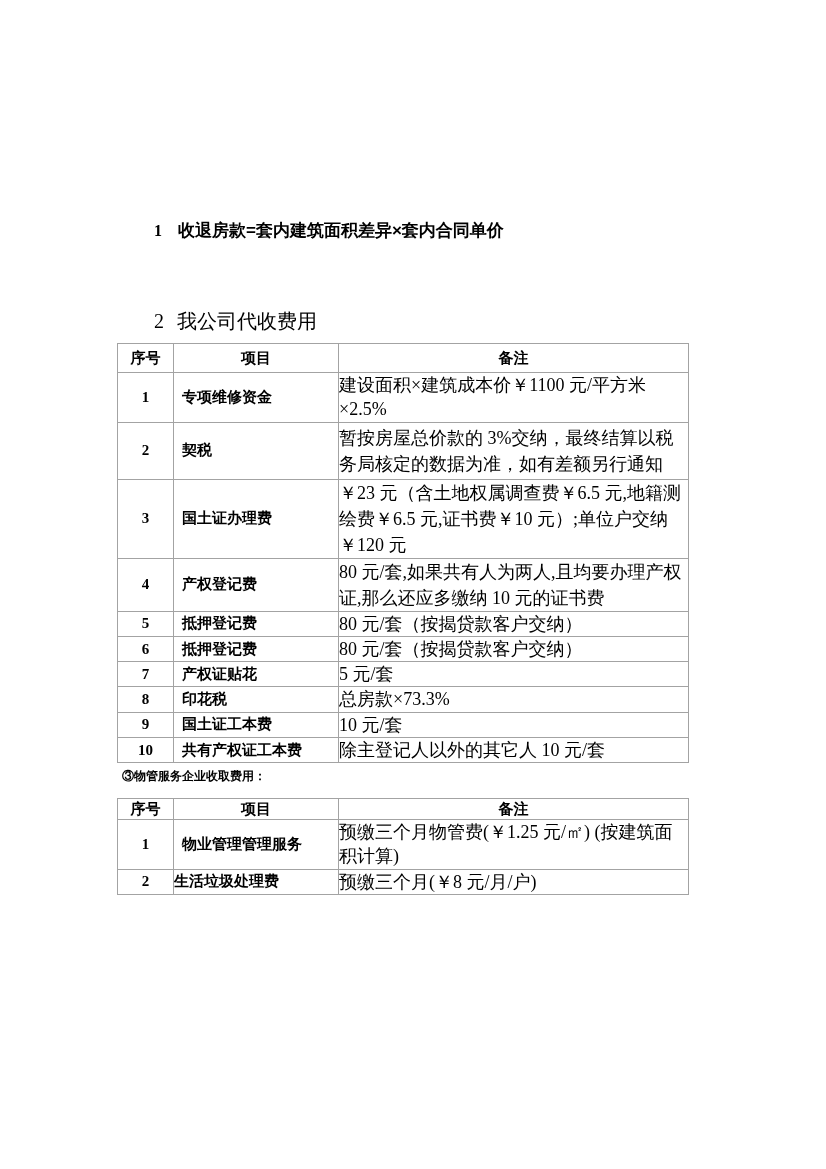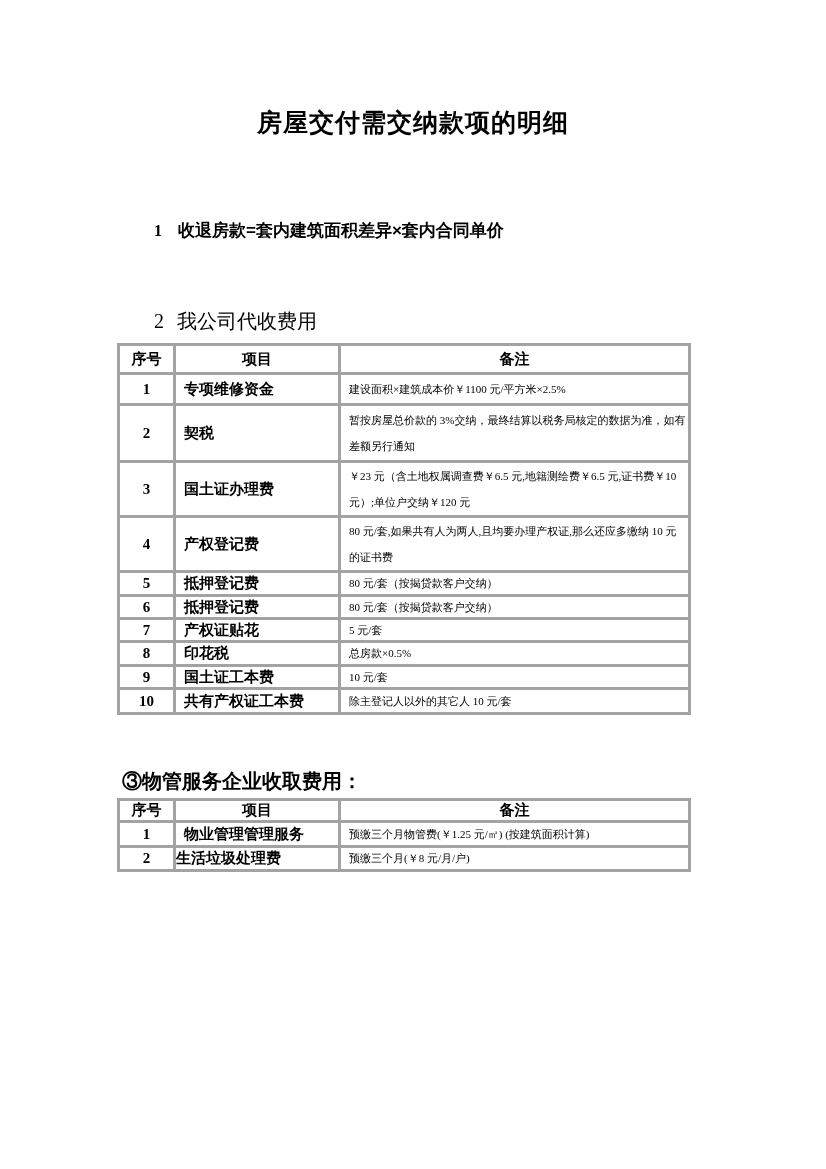--- a/index.html
+++ b/index.html
@@ -50,37 +50,37 @@
     top: 308px; left: 154px;
     font-size: 20px;
     white-space: nowrap;
   }
   .sec2 .num { margin-right: 13px; }
   .sec3 {
     position: absolute;
     top: 768px; left: 122px;
     font-family: "Liberation Sans", sans-serif;
     font-weight: bold;
-    font-size: 20px;
+    font-size: 12px;
     white-space: nowrap;
   }
   table {
     position: absolute;
     left: 117px;
     width: 571px;
     border-collapse: collapse;
     table-layout: fixed;
   }
   .t1 { top: 343px; }
   .t2 { top: 798px; }
   col.c-no   { width: 56px; }
   col.c-item { width: 165px; }
   col.c-rem  { width: 350px; }
   th, td {
-    border: 3px solid #a3a3a3;
+    border: 1px solid #a3a3a3;
     vertical-align: middle;
     overflow: hidden;
   }
   th {
     font-family: "Liberation Sans", sans-serif;
     font-weight: bold;
     font-size: 15px;
     text-align: center;
   }
   td.no {
@@ -89,22 +89,22 @@
     font-size: 15px;
   }
   td.item {
     font-family: "Liberation Sans", sans-serif;
     font-weight: bold;
     font-size: 15px;
     padding-left: 8px;
   }
   td.item.center { padding-left: 0; }
   td.remark {
-    font-size: 11px;
-    padding-left: 8px;
+    font-size: 18px;
+    padding-left: 0;
     padding-right: 2px;
     line-height: 1.35;
   }
   tr.tall td.remark { line-height: 26px; }
   .t1 thead tr { height: 29px; }
   .t1 tr.r1  { height: 31px; }
   .t1 tr.r2  { height: 57px; }
   .t1 tr.r3  { height: 53px; }
   .t1 tr.r4  { height: 53px; }
   .t1 tr.r5  { height: 24px; }
@@ -115,21 +115,20 @@
   .t1 tr.r10 { height: 25px; }
   .t2 thead tr { height: 21px; }
   .t2 tr.r1 { height: 25px; }
   .t2 tr.r2 { height: 24px; }
 </style>
 </head>
 <body>
 
 <div class="page">
 
-  <h1 class="doc-title">房屋交付需交纳款项的明细</h1>
 
   <div class="sec1">
     <span class="num">1</span><span>收退房款=套内建筑面积差异×套内合同单价</span>
   </div>
 
 
   <div class="sec2">
     <span class="num">2</span><span>我公司代收费用</span>
   </div>
 
@@ -178,21 +177,21 @@
         <td class="remark">80 元/套（按揭贷款客户交纳）</td>
       </tr>
       <tr class="r7">
         <td class="no">7</td>
         <td class="item">产权证贴花</td>
         <td class="remark">5 元/套</td>
       </tr>
       <tr class="r8">
         <td class="no">8</td>
         <td class="item">印花税</td>
-        <td class="remark">总房款×0.5%</td>
+        <td class="remark">总房款×73.3%</td>
       </tr>
       <tr class="r9">
         <td class="no">9</td>
         <td class="item">国土证工本费</td>
         <td class="remark">10 元/套</td>
       </tr>
       <tr class="r10">
         <td class="no">10</td>
         <td class="item">共有产权证工本费</td>
         <td class="remark">除主登记人以外的其它人 10 元/套</td>

